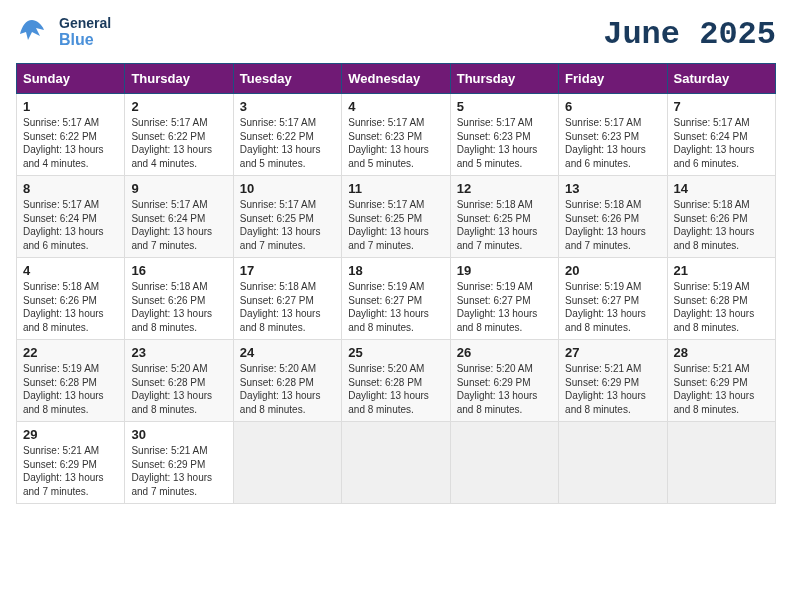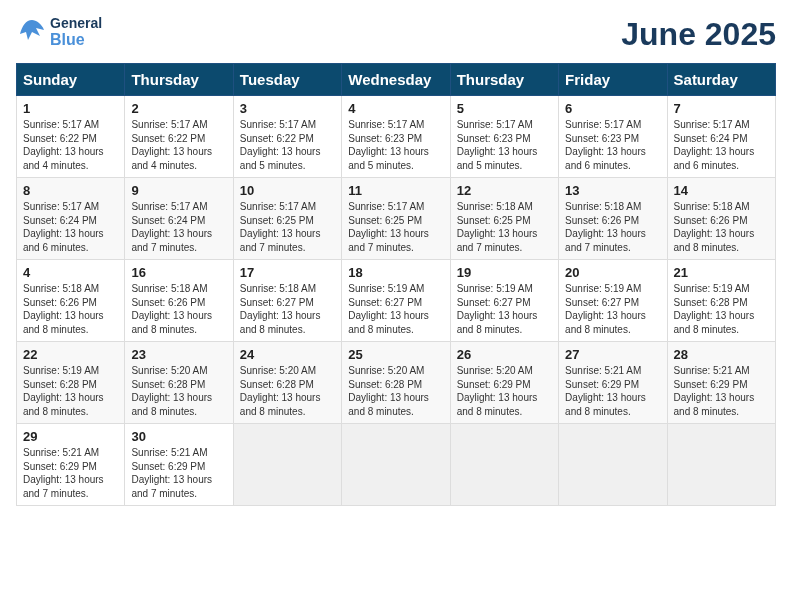--- a/index.html
+++ b/index.html
@@ -16,39 +16,40 @@
       align-items: flex-start;
       margin-bottom: 10px;
     }
     .logo {
       display: flex;
       align-items: center;
       gap: 4px;
     }
     .title-area {
       text-align: right;
+      font-family: Liberation Mono, monospace;
     }
     .month-title {
       font-size: 32px;
       font-weight: bold;
       color: #1a3a5c;
     }
     .location-title {
       font-size: 15px;
       color: #333;
     }
     .calendar {
       width: 100%;
       border-collapse: collapse;
       border: 1px solid #ccc;
     }
     .calendar th {
-      background: #0c4a6e;
+      background: #701a75;
       color: #fff;
-      font-size: 15px;
+      font-size: 13px;
       font-weight: bold;
       padding: 7px 6px;
       text-align: left;
       border: 1px solid #1e5080;
     }
     .calendar td {
       vertical-align: top;
       padding: 5px 6px;
       border: 1px solid #ddd;
       width: calc(100% / 7);
@@ -75,21 +76,21 @@
     .empty-cell {
       background: #f0f0f0 !important;
     }
   </style>
 </head>
 <body>
 
 <div class="header-area">
   <div class="logo">
   <div style="display:flex;flex-direction:column;align-items:flex-start;">
-    <div style="display:flex;align-items:center;gap:2px;">
+    <div style="display:flex;align-items:center;gap:11px;">
       <svg width="32" height="32" viewBox="0 0 32 32">
         <path d="M16 4 C20 4 26 8 28 14 L20 12 L24 20 L16 16 L12 24 L10 16 L4 18 C6 10 10 4 16 4Z" fill="#4a90d9"></path>
       </svg>
       <div style="line-height:1.1;">
         <div style="font-size:14px;font-weight:bold;color:#1a3a5c;">General</div>
         <div style="font-size:16px;font-weight:bold;color:#4a90d9;">Blue</div>
       </div>
     </div>
   </div>
 </div>

